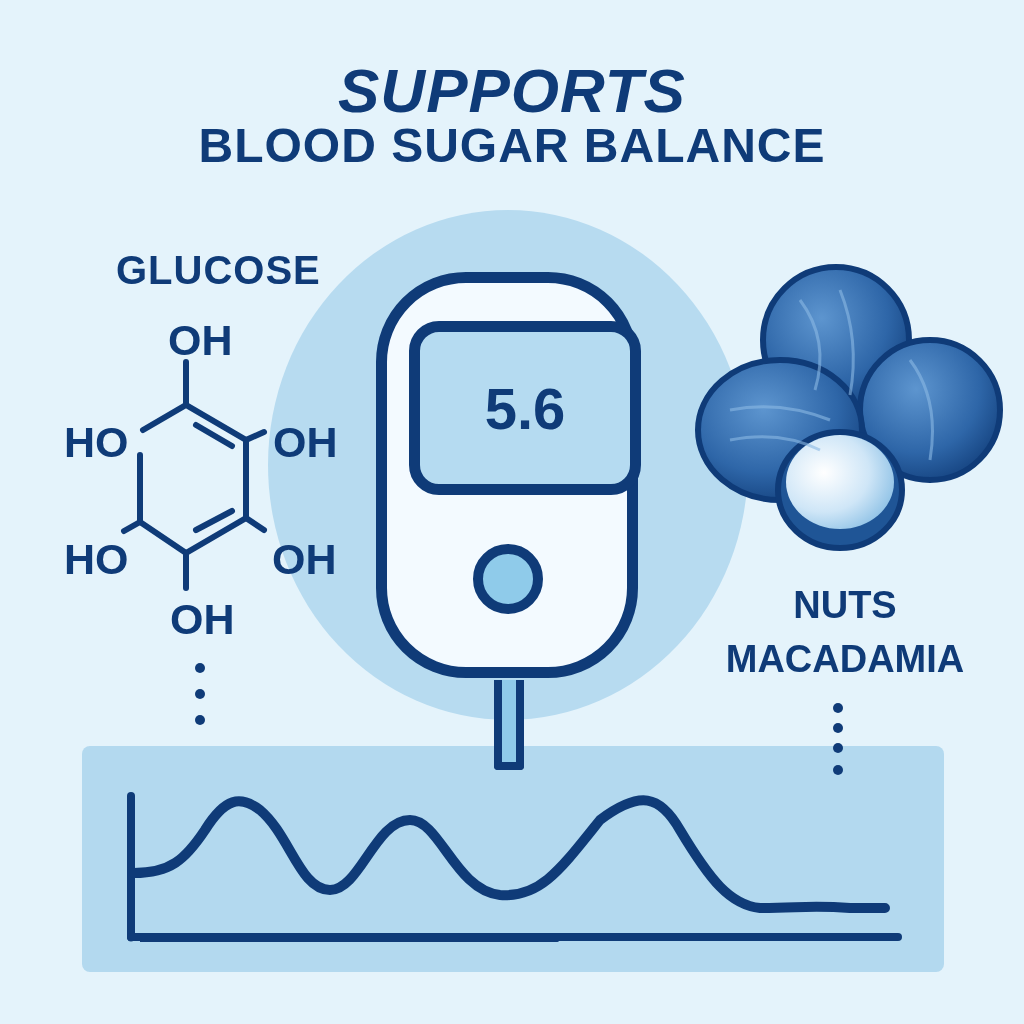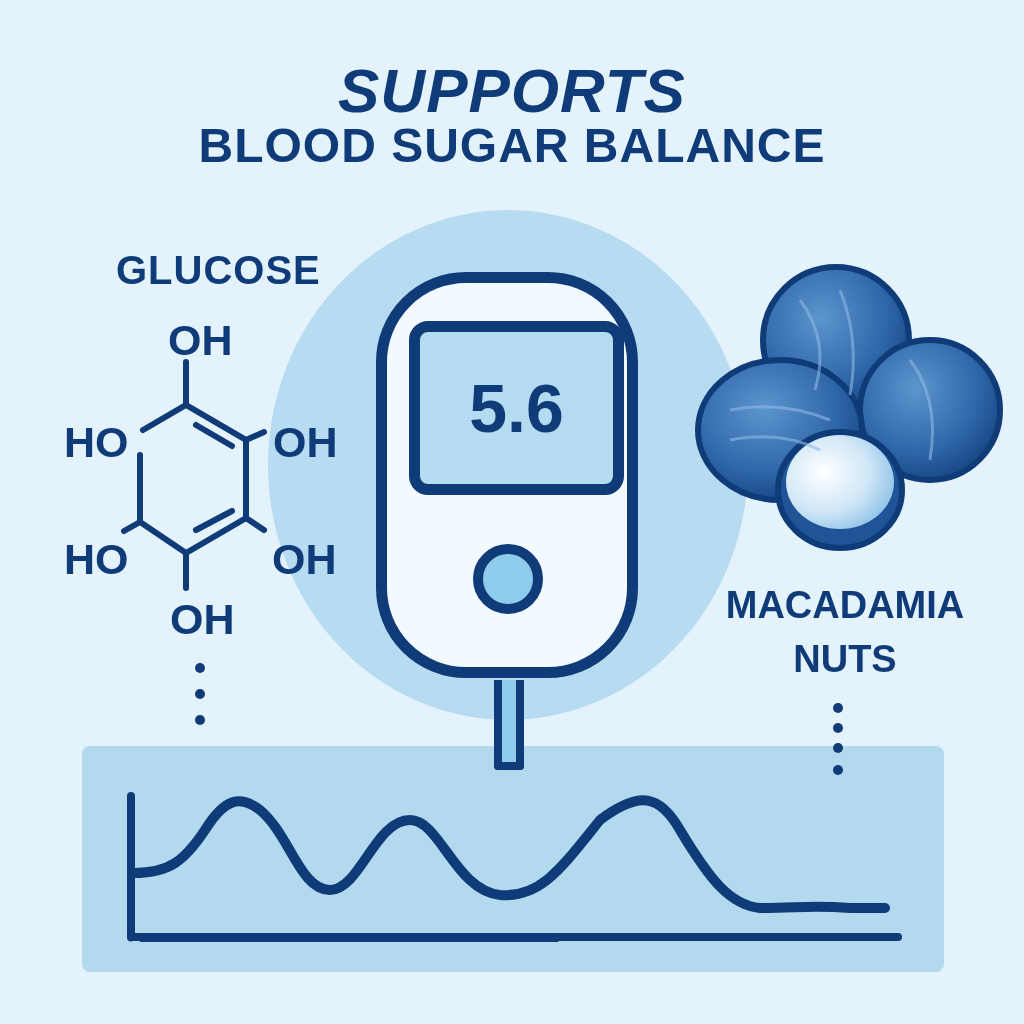--- a/index.html
+++ b/index.html
@@ -7,21 +7,21 @@
   .title { position:absolute; left:0; width:1024px; text-align:center; font-weight:bold; color:#0f3b78; letter-spacing:1px; }
   .t1 { top:55px; font-size:62px;font-style:italic; }
   .t2 { top:118px; font-size:48px; }
   .label { position:absolute; font-weight:bold; color:#0f3b78; }
   .glucose { left:76px; top:248px; font-size:40px; letter-spacing:1px;margin-left:40px; }
   .oh { position:absolute; font-weight:bold; font-size:43px; color:#0f3b78; }
   .mac { left:690px; top:578px; font-size:38px; text-align:center; width:310px; line-height:54px; }
   .bigcircle { position:absolute; left:268px; top:210px; width:480px; height:510px; border-radius:50%; background:#b7dbf0; }
   .chartpanel { position:absolute; left:82px; top:746px; width:862px; height:226px; background:#b3d9ef; border-radius:8px; }
   .meter { position:absolute; left:376px; top:272px; width:262px; height:406px; background:#f3faff; border:11px solid #0f3b78; border-radius:90px; box-sizing:border-box; }
-  .screen { position:absolute; left:409px; top:321px; width:215px; height:174px; background:#b5dbf1; border:11px solid #0f3b78; border-radius:19px; box-sizing:border-box; display:flex; align-items:center; justify-content:center; font-size:68px; font-weight:bold; color:#0f3b78; }
+  .screen { position:absolute; left:409px; top:321px; width:232px; height:174px; background:#b5dbf1; border:11px solid #0f3b78; border-radius:30px; box-sizing:border-box; display:flex; align-items:center; justify-content:center; font-size:58px; font-weight:bold; color:#0f3b78; }
   .btn { position:absolute; left:473px; top:544px; width:70px; height:70px; border-radius:50%; background:#8fcbea; border:10px solid #0f3b78; box-sizing:border-box; }
   .strip { position:absolute; left:494px; top:680px; width:30px; height:90px; background:#8fcbea; border:8px solid #0f3b78; border-top:none; box-sizing:border-box; border-radius:0 0 4px 4px; }
   svg { position:absolute; left:0; top:0; }
 </style>
 </head>
 <body>
 
 <div class="title t1">SUPPORTS</div>
 <div class="title t2">BLOOD SUGAR BALANCE</div>
 
@@ -87,22 +87,22 @@
   </g>
   <g stroke="#8bb9e4" stroke-width="3" fill="none" opacity="0.6">
     <path d="M800 300 Q830 340 815 390"></path>
     <path d="M840 290 Q860 340 850 395"></path>
     <path d="M910 360 Q940 400 930 460"></path>
     <path d="M730 410 Q780 400 830 420"></path>
     <path d="M730 440 Q780 430 820 450"></path>
   </g>
 </svg>
 <div class="label mac">
+  <div>NUTS</div>
   <div>MACADAMIA</div>
-  <div>NUTS</div>
 </div>
 
 <svg width="1024" height="1024">
   <g stroke="#0f3b78" stroke-linecap="round" fill="none">
     <line x1="106" y1="795" x2="106" y2="940" stroke-width="8" transform="translate(0,0)"></line>
     <line x1="106" y1="938" x2="556" y2="938" stroke-width="8"></line>
     <line x1="106" y1="938" x2="556" y2="938" stroke-width="8" transform="translate(0,0)"></line>
     <line x1="134" y1="795" x2="134" y2="940" stroke-width="8"></line>
     <line x1="134" y1="937" x2="554" y2="937" stroke-width="0"></line>
     <line x1="134" y1="937" x2="555" y2="937" stroke-width="8"></line>

